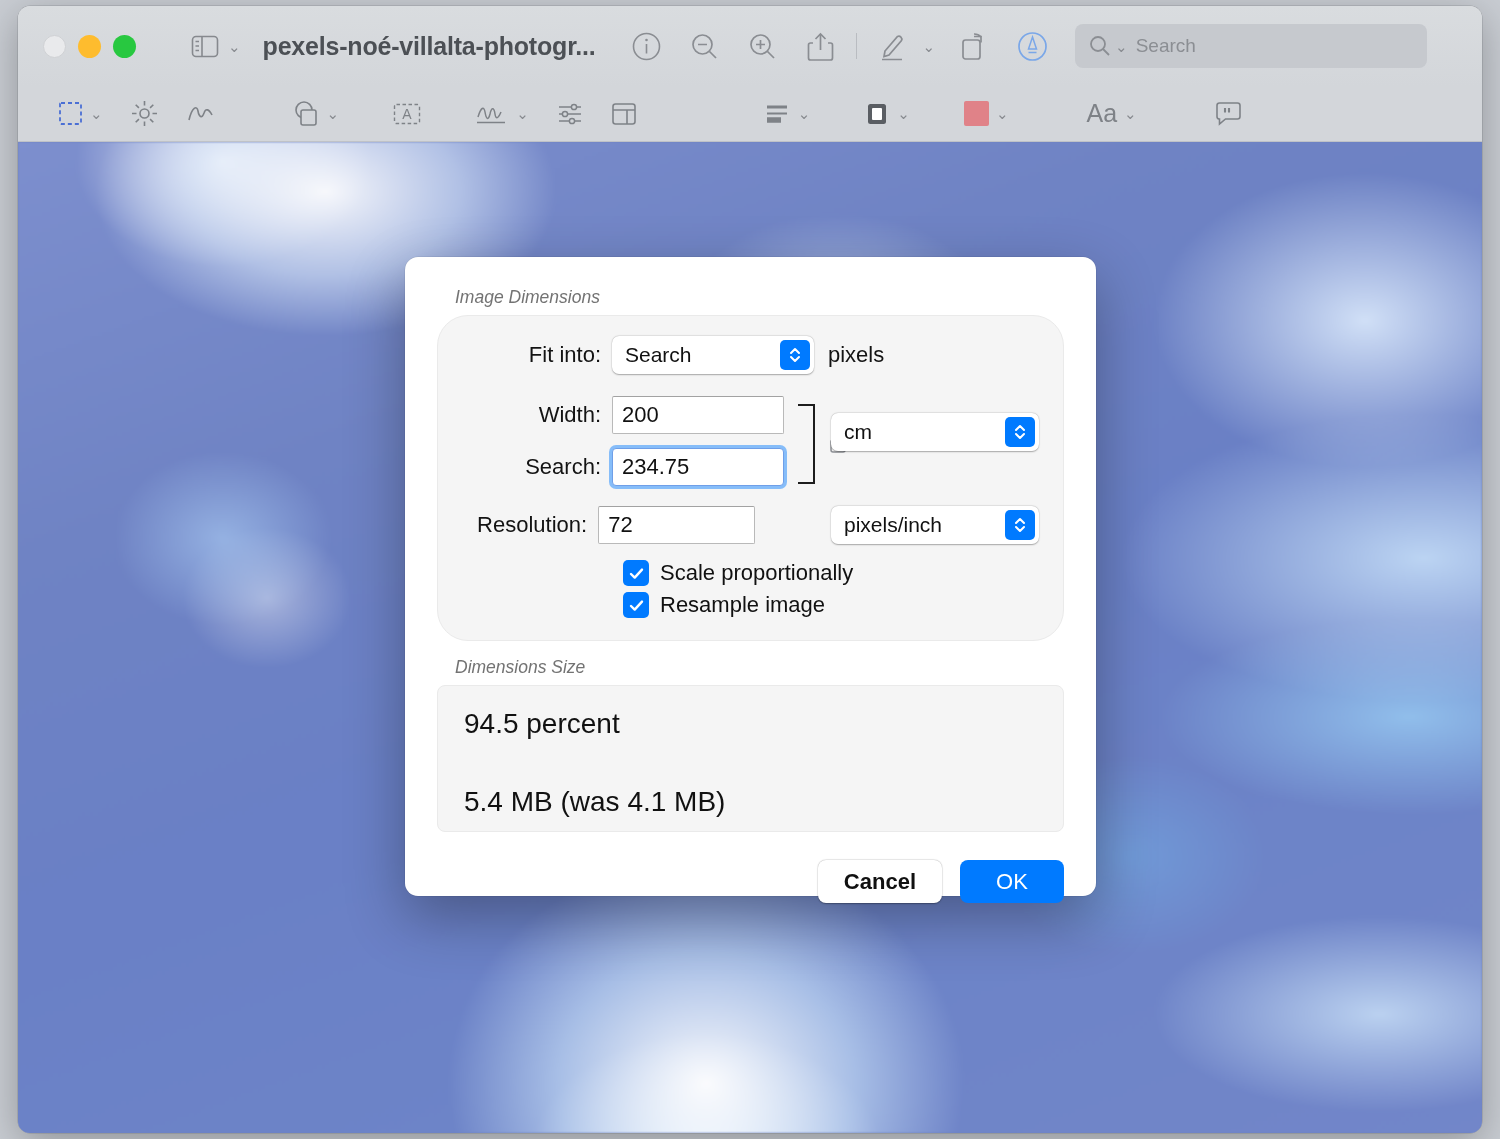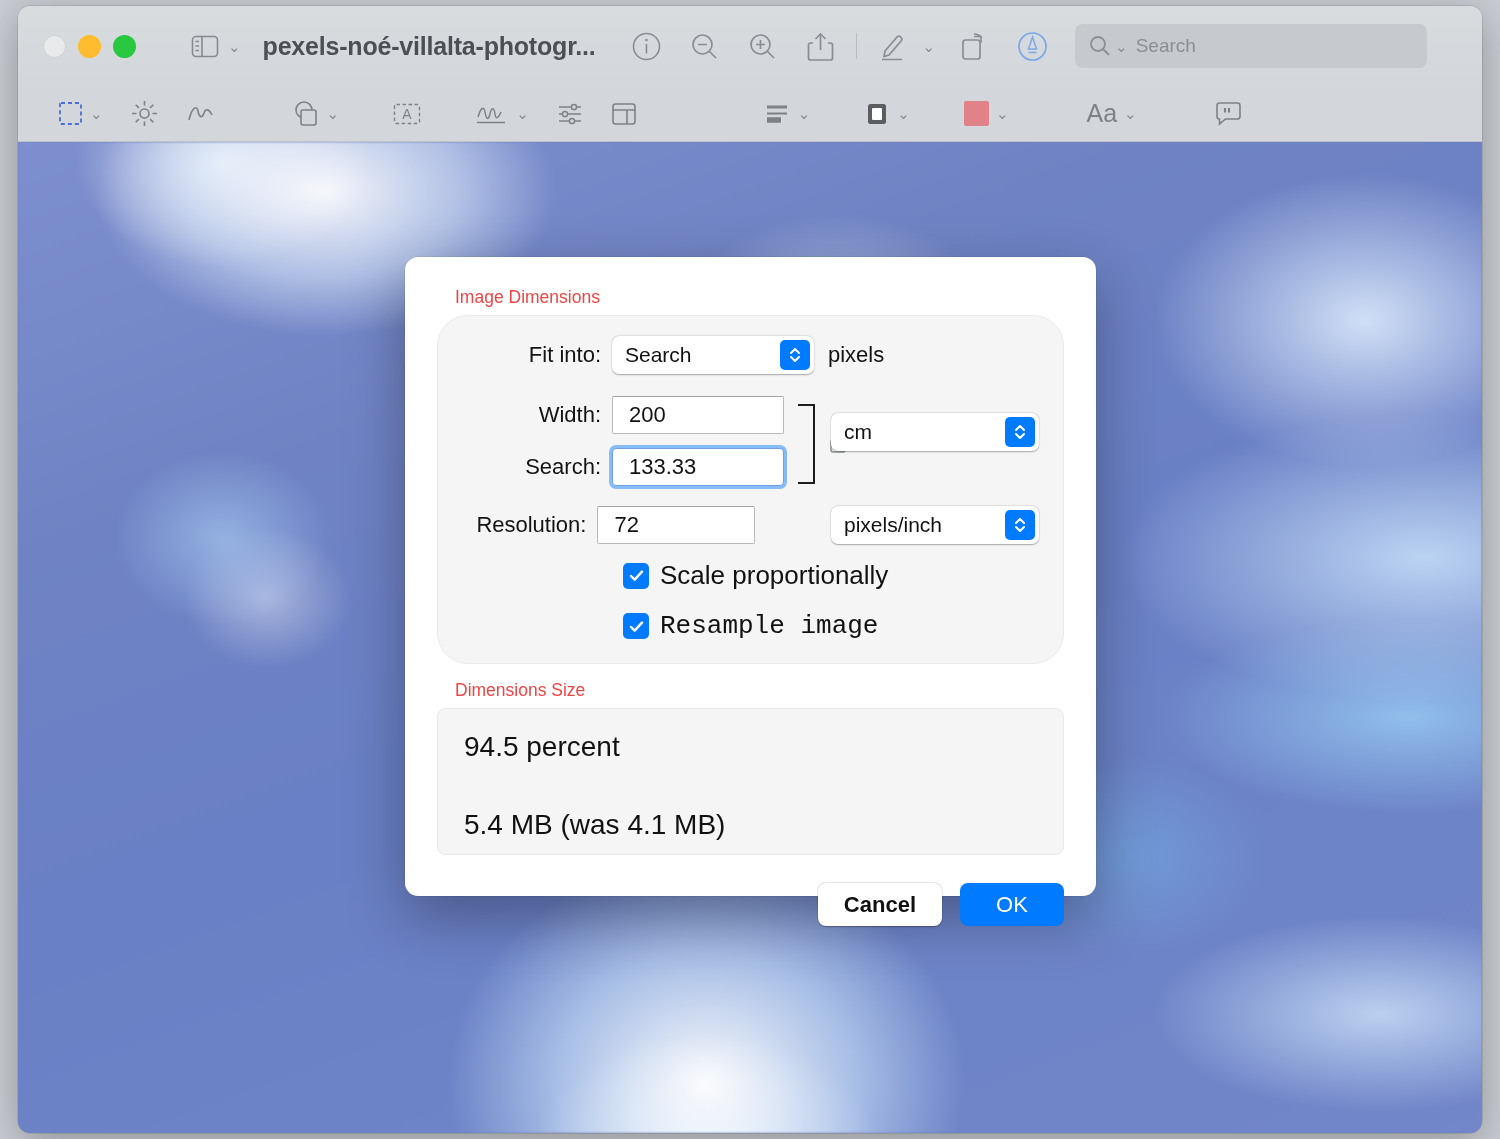--- a/index.html
+++ b/index.html
@@ -125,21 +125,21 @@
     position: absolute;
     left: 387px; top: 115px;
     width: 691px; height: 639px;
     background: #ffffff;
     border-radius: 13px;
     box-shadow: 0 22px 60px rgba(0,0,0,.32), 0 0 0 .5px rgba(0,0,0,.10);
     padding: 30px 32px 0 32px;
   }
 
   .grp-label {
-    font-size: 17.5px; color: #ef4444; margin-bottom: 7px; margin-left: 18px;
+    font-size: 17.5px; color: #737373; margin-bottom: 7px; margin-left: 18px; font-style: italic;
   }
   .grp-box {
     background: #f5f5f5;
     border-radius: 8px;
     border: .5px solid #eaeaea;
   }
 
   .box1 { padding: 20px 24px 22px 24px; border-radius: 31px; }
 
   .row { display: flex; align-items: center; }
@@ -173,21 +173,21 @@
   .stepper svg { display:block; }
 
   
   .field {
     background: #ffffff;
     height: 38px;
     border: .5px solid #b9b9b9;
     border-top-color: #a2a2a2;
     border-radius: 2px;
     display: flex; align-items: center;
-    padding: 0 16px;
+    padding: 0 9px;
     font-size: 22px; color: #111;
   }
   .field.focused {
     border: 1px solid #6f9fe8;
     border-radius: 4px;
     box-shadow: 0 0 0 3px rgba(0,122,255,.45);
   }
 
   .w-field { width: 172px; }
   .u-popup { width: 208px; }
@@ -202,28 +202,28 @@
   }
   .bracket {
     position: absolute; left: 0; top: 8px;
     width: 17px; height: 80px;
     border: 2.5px solid #1d1d1d;
     border-left: none;
   }
   .lock { position: absolute; left: 30px; top: 34px; }
 
   .chkrow { display: flex; align-items: center; gap: 11px; margin-left: 161px; }
-  .chkrow + .chkrow { margin-top: 20px; font-family: Liberation Mono, monospace; }
+  .chkrow + .chkrow { margin-top: 6px; }
   .chk {
     width: 26px; height: 26px; border-radius: 5px;
     background: #007aff;
     display:flex; align-items:center; justify-content:center;
     flex: none;
   }
-  .chk-lbl { font-size: 26px; color: #111; }
+  .chk-lbl { font-size: 22px; color: #111; }
 
   .box2 { height: 147px; padding: 22px 26px; }
   .res-line { font-size: 28px; color: #111; }
   .res-line + .res-line { margin-top: 46px; }
 
   .btnrow {
     display: flex; justify-content: flex-end; align-items: center;
     gap: 18px;
     margin-top: 28px;
   }
@@ -490,21 +490,21 @@
             <div style="flex:none;">
               <div class="row">
                 <div class="lbl">Width:</div>
                 <div class="field w-field">
                   <span>200</span>
                 </div>
               </div>
               <div class="row" style="margin-top:14px;">
                 <div class="lbl">Search:</div>
                 <div class="field w-field focused">
-                  <span>133.33</span>
+                  <span>234.75</span>
                 </div>
               </div>
             </div>
 
             <div class="linkwrap">
               <div class="bracket"></div>
               <span class="lock">
                 <svg width="20" height="24" viewBox="0 0 20 24" fill="none" stroke="#8d9095" stroke-width="1.5">
                   <rect x="3" y="10" width="14" height="12" rx="2"></rect>
                   <path d="M6.5 10 V7 a3.5 3.5 0 0 1 7 0 v3"></path>

